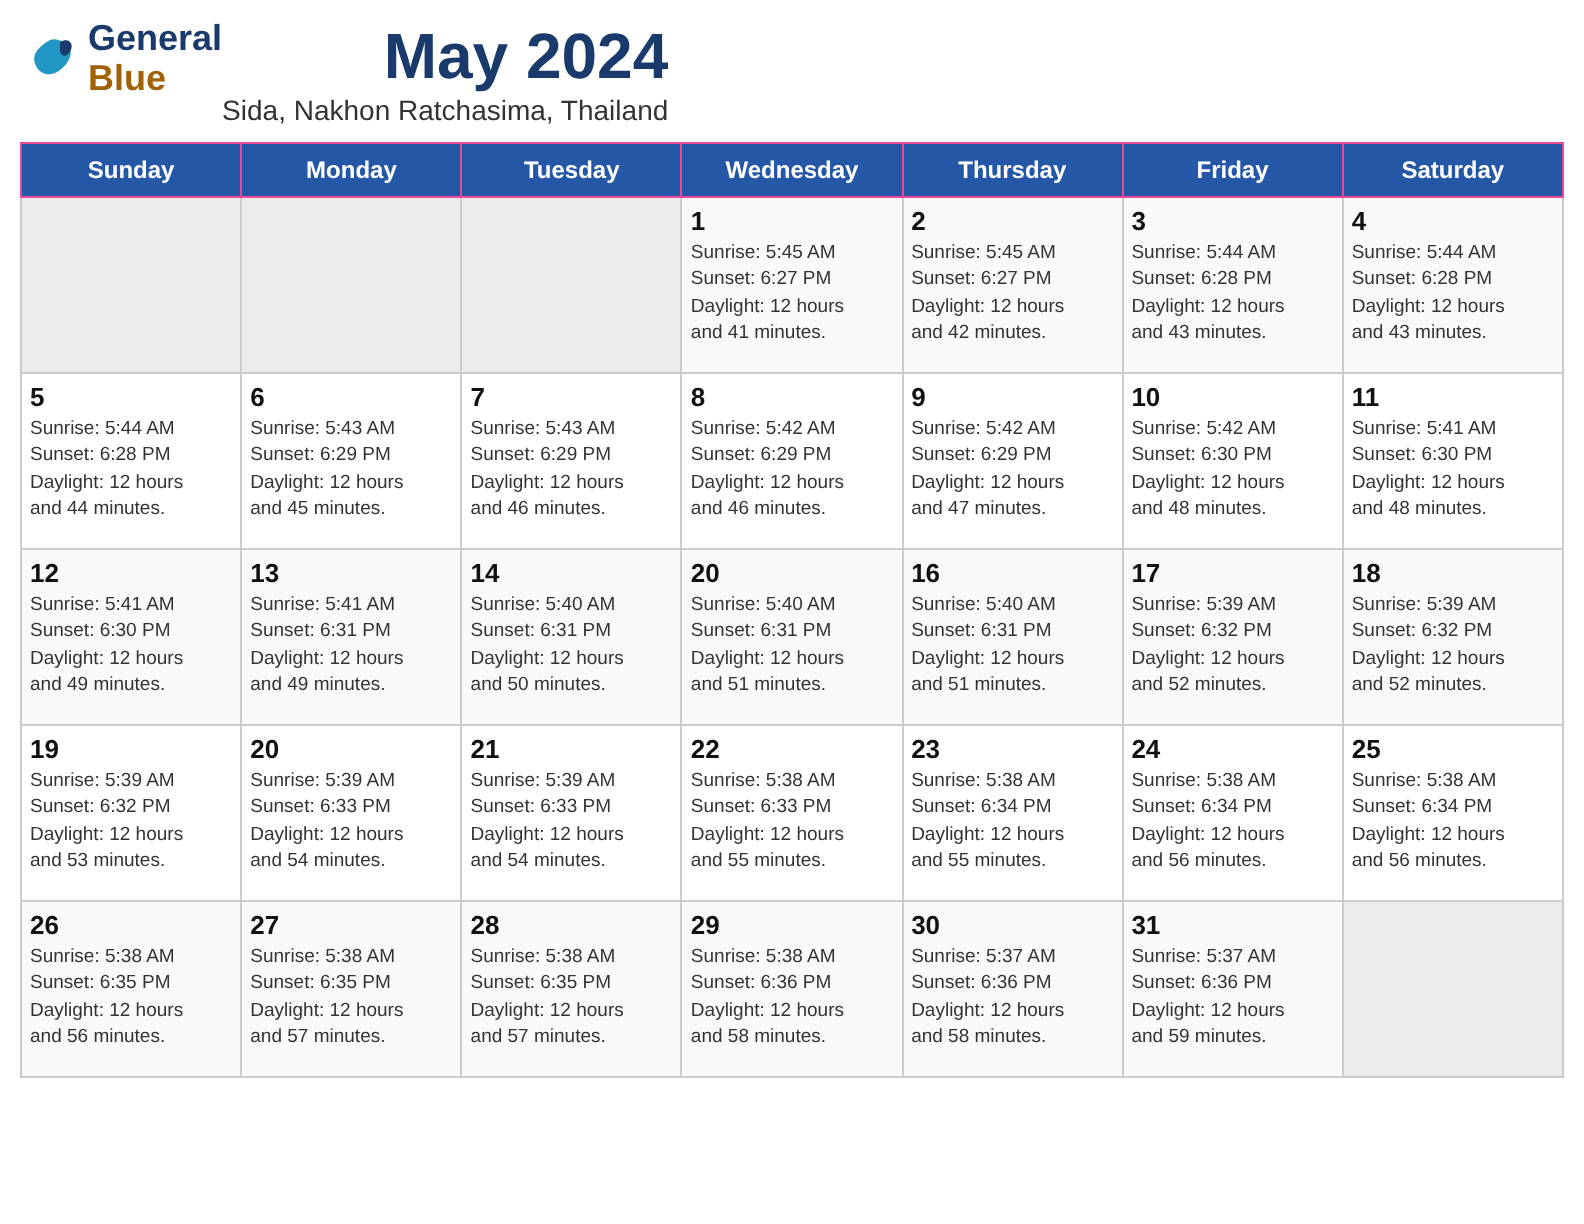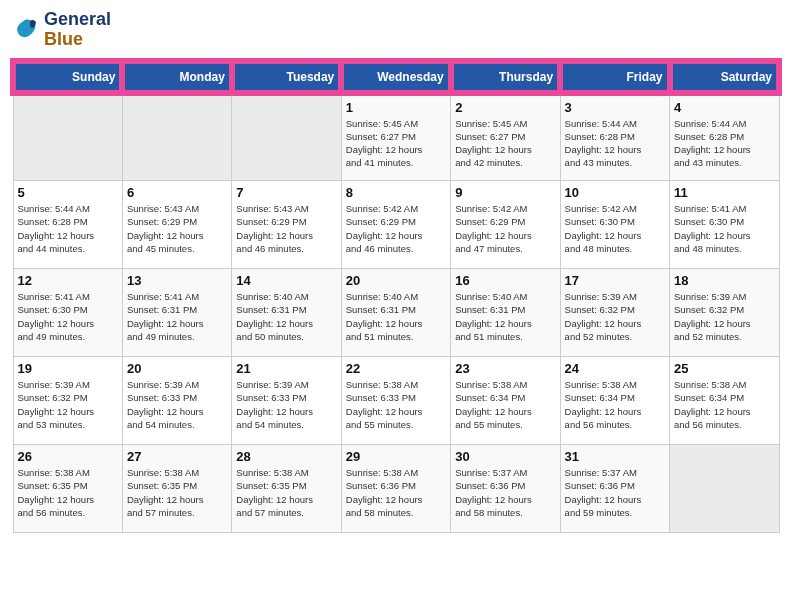--- a/index.html
+++ b/index.html
@@ -46,22 +46,22 @@
       width: 100%;
       border-collapse: collapse;
       table-layout: fixed;
     }
     thead tr th {
       background-color: #2557a7;
       color: #fff;
       font-size: 12px;
       font-weight: bold;
       padding: 6px 4px;
-      text-align: right;
-      border: 6px solid #ec4899;
+      text-align: center;
+      border: 1px solid #ec4899;
     }
     tbody tr td {
       border: 1px solid #ccc;
       vertical-align: top;
       padding: 4px;
       font-size: 10px;
       color: #222;
       height: 88px;
       background: #fff;
     }
@@ -90,20 +90,24 @@
   <div class="logo">
     <svg class="logo-bird" viewBox="0 0 30 30" xmlns="http://www.w3.org/2000/svg">
       <path d="M15 5 C10 8, 5 12, 8 18 C10 22, 15 24, 20 20 C25 16, 28 10, 22 6 C20 5, 17 4, 15 5Z" fill="#2196c4"></path>
       <path d="M20 6 C25 3, 28 8, 24 12 C22 14, 20 12, 20 10Z" fill="#1a3a6c"></path>
     </svg>
     <div class="logo-text">
       <div>General</div>
       <div style="color:#a16207">Blue</div>
     </div>
   </div>
+  <div class="title-area">
+    <div class="main-title">May 2024</div>
+    <div class="sub-title">Sida, Nakhon Ratchasima, Thailand</div>
+  </div>
 </div>
 
 <table>
   <thead>
     <tr>
     <th>Sunday</th>
         <th>Monday</th>
         <th>Tuesday</th>
         <th>Wednesday</th>
         <th>Thursday</th>

